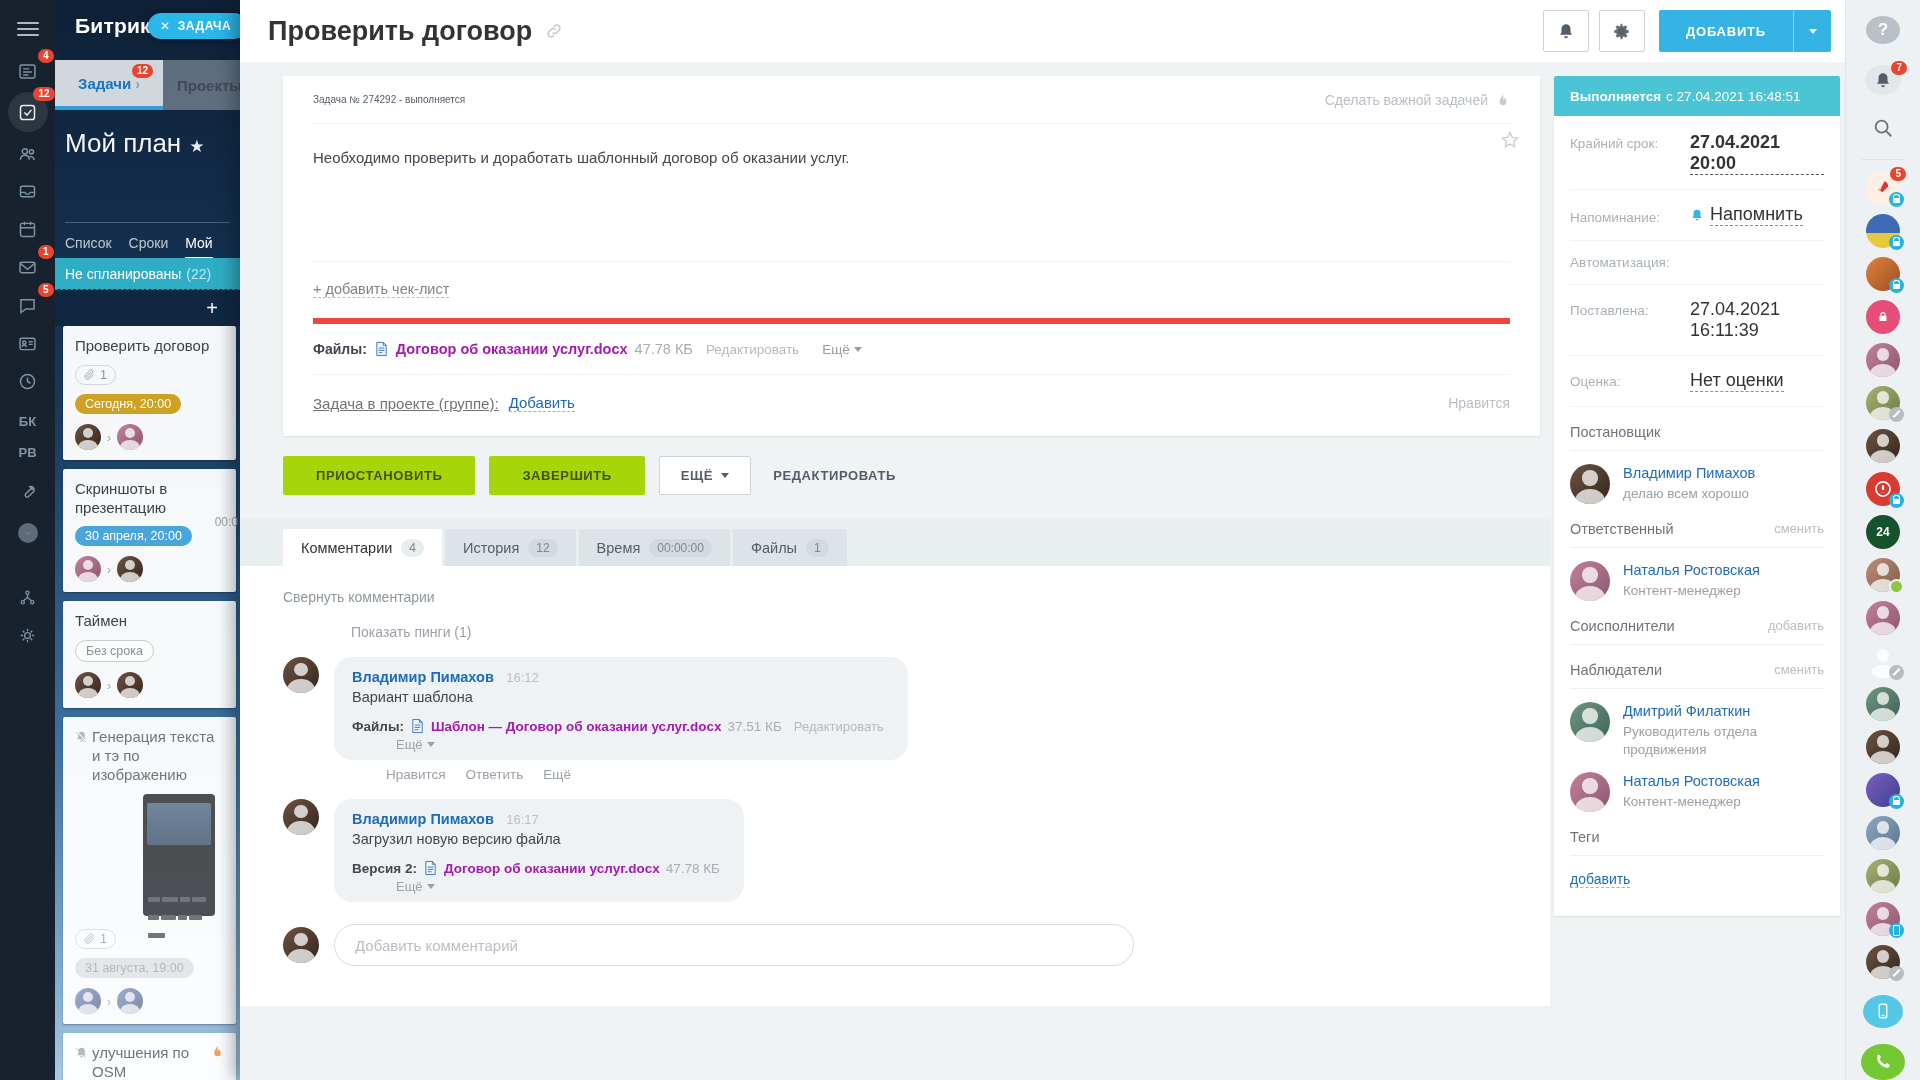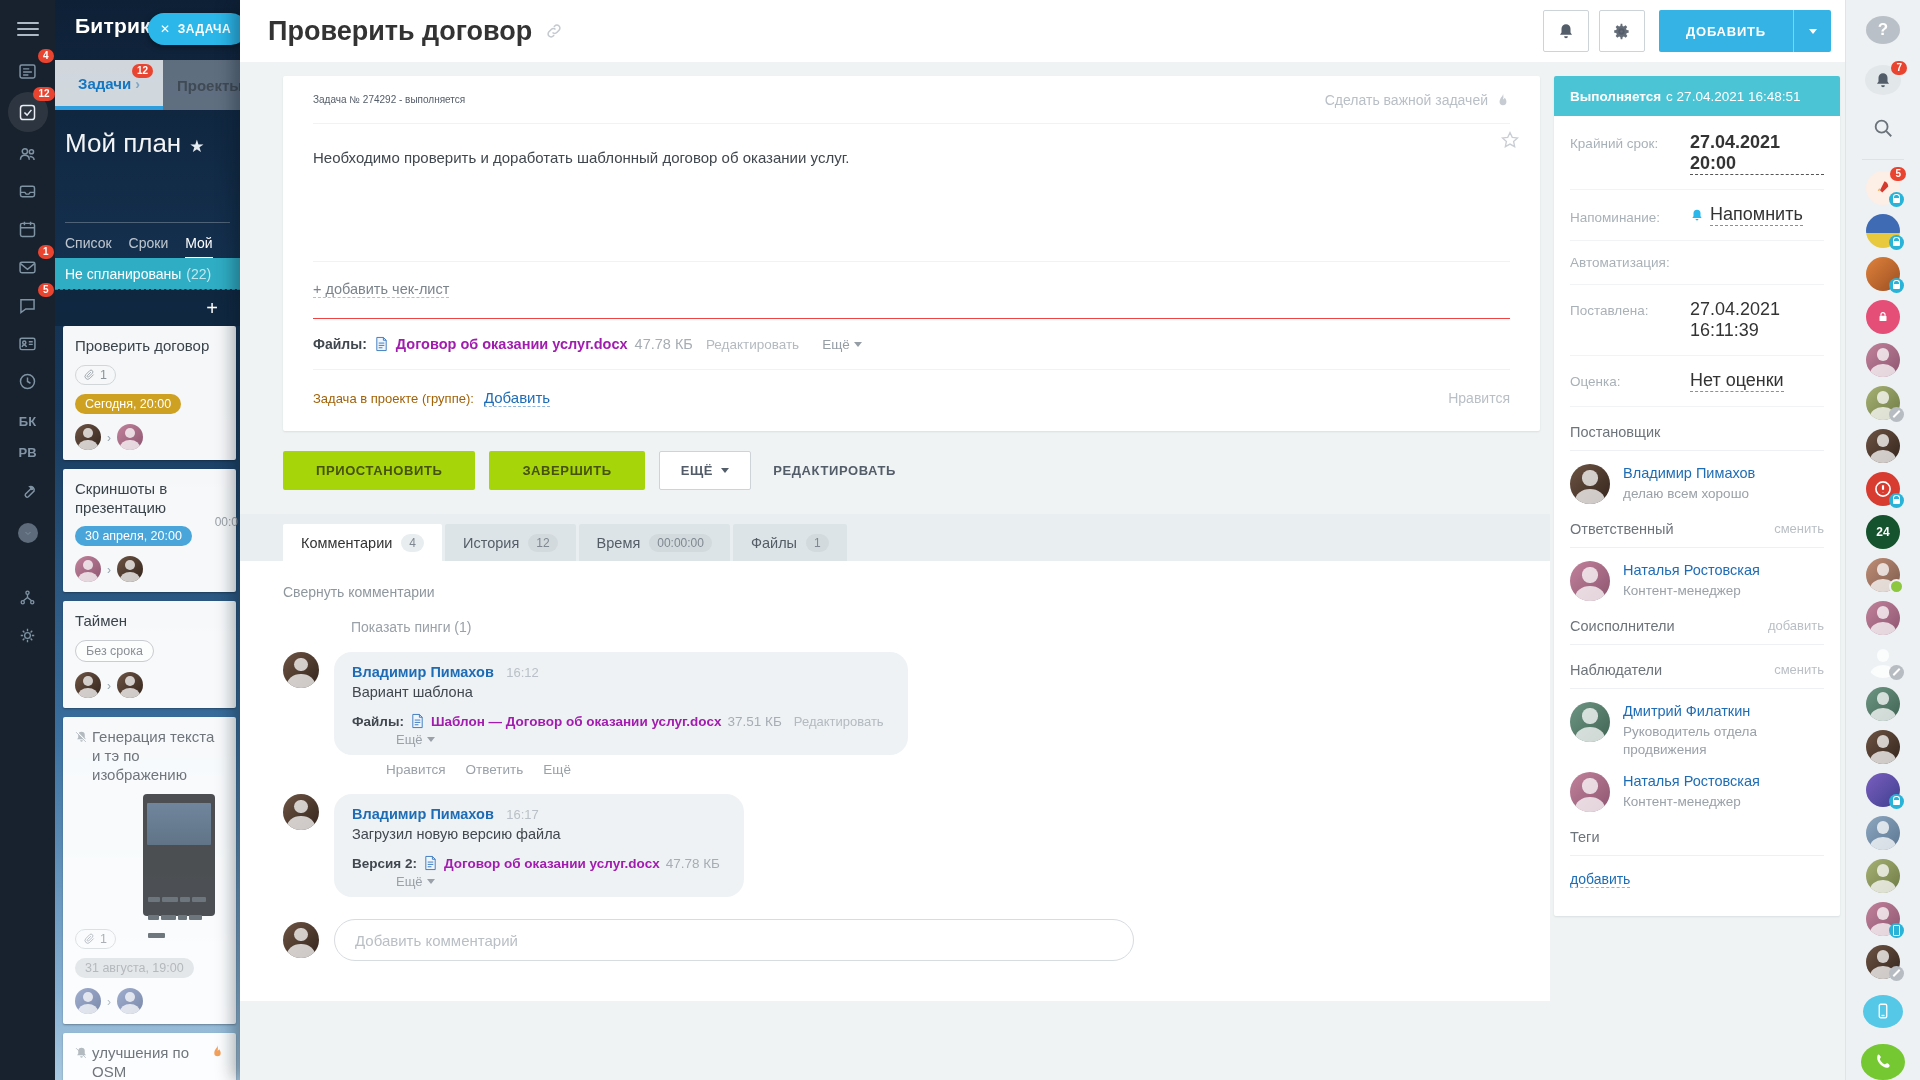--- a/index.html
+++ b/index.html
@@ -22,21 +22,21 @@
   .burger span { display:block; height:2px; background:#aebbc7; margin:4px 0; border-radius:1px; }
   .chev-circle { background:#5d6b7a; border-radius:50%; width:20px; height:20px;
     display:flex; align-items:center; justify-content:center; }
   .spacer-v { flex:none; height:26px; }
 
   
   #left-panel { position:absolute; left:55px; top:0; width:185px; height:1080px; overflow:hidden;
     background:linear-gradient(180deg,#0e2036 0%,#17395c 38%,#3a6f9e 68%,#86b0d2 92%,#a9c9e0 100%); z-index:4; }
   .brand { position:absolute; left:20px; top:14px; color:#fff; font-size:21px; font-weight:bold;
     letter-spacing:.2px; white-space:nowrap; width:150px; overflow:hidden; }
-  .task-pill { position:absolute; left:93px; top:13px; height:32px; background:#2bb7e9; color:#fff;
+  .task-pill { position:absolute; left:93px; top:13px; height:26px; background:#2bb7e9; color:#fff;
     border-radius:17px; display:flex; align-items:center; padding:0 16px 0 12px; gap:7px; z-index:6;
     font-size:12px; font-weight:bold; letter-spacing:.6px; box-shadow:0 2px 6px rgba(0,0,0,.35); cursor:pointer; }
   .task-pill .x-icon::before { content:"✕"; font-size:12px; font-weight:bold; }
   .lp-tabs { position:absolute; left:0; top:60px; width:185px; height:50px; display:flex; }
   .lp-tab { position:relative; flex:none; display:flex; align-items:center; justify-content:center;
     gap:4px; cursor:pointer; font-size:15px; }
   .lp-tab.active { width:108px; background:rgba(225,230,234,.92); color:#1576c2; font-weight:bold;
     border-bottom:4px solid #2d9ddd; }
   .lp-tab.rest { flex:1; background:rgba(160,172,182,.55); color:#3f4a54; font-weight:bold;
     overflow:hidden; justify-content:flex-start; padding-left:14px; }
@@ -112,30 +112,30 @@
   .center-col { flex:1; min-width:0; }
 
   .task-card { position:relative; background:#fff; margin:14px 10px 0 43px; padding:0 30px;
     border-radius:2px; box-shadow:0 1px 2px rgba(60,70,80,.12); }
   .status-row { height:48px; display:flex; align-items:center; justify-content:space-between;
     border-bottom:1px solid #f0f2f4; }
   .status-left { font-size:10px; color:#535c69; }
   .status-right { display:flex; align-items:center; gap:8px; font-size:14px; color:#b9bfc6; cursor:pointer; }
   .card-star { position:absolute; top:54px; right:20px; cursor:pointer; }
   .desc { padding:25px 0 95px; font-size:15px; color:#40474e; border-bottom:1px solid #f0f2f4; }
-  .checklist-row { padding:18px 0 20px; border-bottom:1px solid #ef4444; }
+  .checklist-row { padding:18px 0 20px; border-bottom:6px solid #ef4444; }
   .dashed-link { color:#7b838b; font-size:14.5px; border-bottom:1px dashed #b9bfc6; cursor:pointer; }
   .files-row { padding:17px 0; border-bottom:1px solid #f0f2f4; display:flex; align-items:center; gap:7px; }
   .flabel { font-size:14px; font-weight:bold; color:#40474e; }
   .flink { font-size:14.5px; font-weight:bold; color:#a21caf; cursor:pointer; }
   .fsize { font-size:14.5px; color:#a6adb4; }
   .fedit { font-size:13.5px; color:#b3bac0; margin-left:6px; cursor:pointer; }
   .fmore { font-size:13.5px; color:#959da5; margin-left:16px; cursor:pointer; display:flex; align-items:center; gap:4px; }
   .project-row { padding:19px 0 24px; display:flex; align-items:center; }
-  .plabel { font-size:13px; color:#a16207; margin-right:10px; }
+  .plabel { font-size:15px; color:#737373; margin-right:10px;text-decoration:underline; }
   .blue-dashed { color:#1e6cb5; font-size:15px; border-bottom:1px dashed #8fb6da; cursor:pointer; }
   .like-muted { margin-left:auto; font-size:14px; color:#b9bfc6; cursor:pointer; }
 
   .actions-row { display:flex; align-items:center; gap:14px; margin:20px 10px 0 43px; }
   .btn { height:39px; border-radius:2px; font-size:13px; font-weight:bold; letter-spacing:.6px;
     display:inline-flex; align-items:center; justify-content:center; cursor:pointer; }
   .btn.green { background:#a6d50a; color:#46520a; padding:0 33px; }
   .btn.white { background:#fff; border:1px solid #ccd3d9; color:#535c69; padding:0 21px; gap:8px; }
   .btn.plain { color:#535c69; padding:0 8px; }
 

